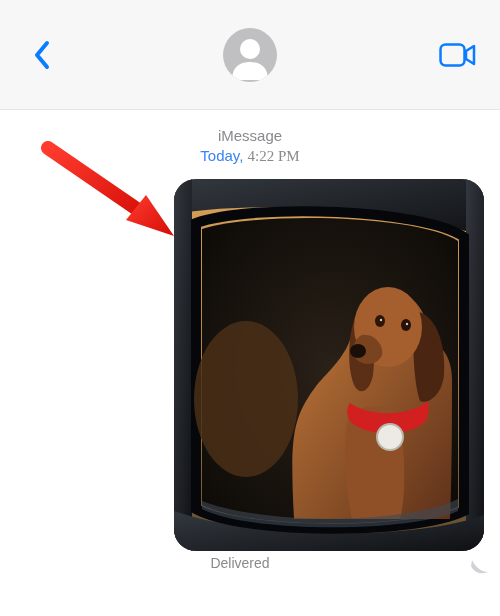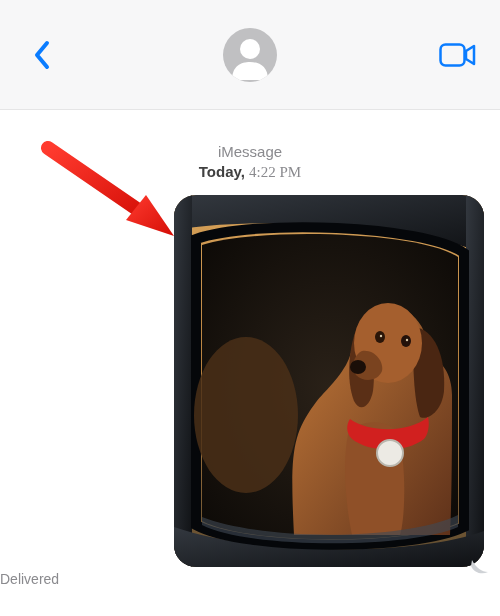--- a/index.html
+++ b/index.html
@@ -46,45 +46,45 @@
     .facetime-btn {
       width: 44px;
       height: 44px;
       display: flex;
       align-items: center;
       justify-content: center;
       cursor: pointer;
     }
     .timestamp {
       text-align: center;
-      margin-top: 32px;
+      margin-top: 16px;
       font-size: 15px;
       color: #8a8a8e;
       line-height: 1.35;
     }
     .timestamp .service { font-weight: 500; display: block; }
-    .timestamp .today { font-weight: 700; color: #404040; }
+    .timestamp .today { font-weight: 400; color: #3b82f6; }
     .timestamp .time { font-weight: 400; font-family: Liberation Serif, serif; }
     .bubble-wrap {
       display: flex;
       justify-content: flex-end;
       padding: 12px 16px 0 16px;
     }
     .photo-bubble {
       width: 310px;
       height: 372px;
       border-radius: 22px;
       overflow: hidden;
       background: #2b2b2b;
       position: relative;
       cursor: pointer;
     }
     .photo-bubble svg { display: block; }
     .status {
-      text-align: left;
+      text-align: center;
       padding: 4px 20px 0 0;
       font-size: 14px;
       color: #8a8a8e;
     }
     .red-arrow {
       position: absolute;
       left: 40px;
       top: 140px;
       pointer-events: none;
     }

